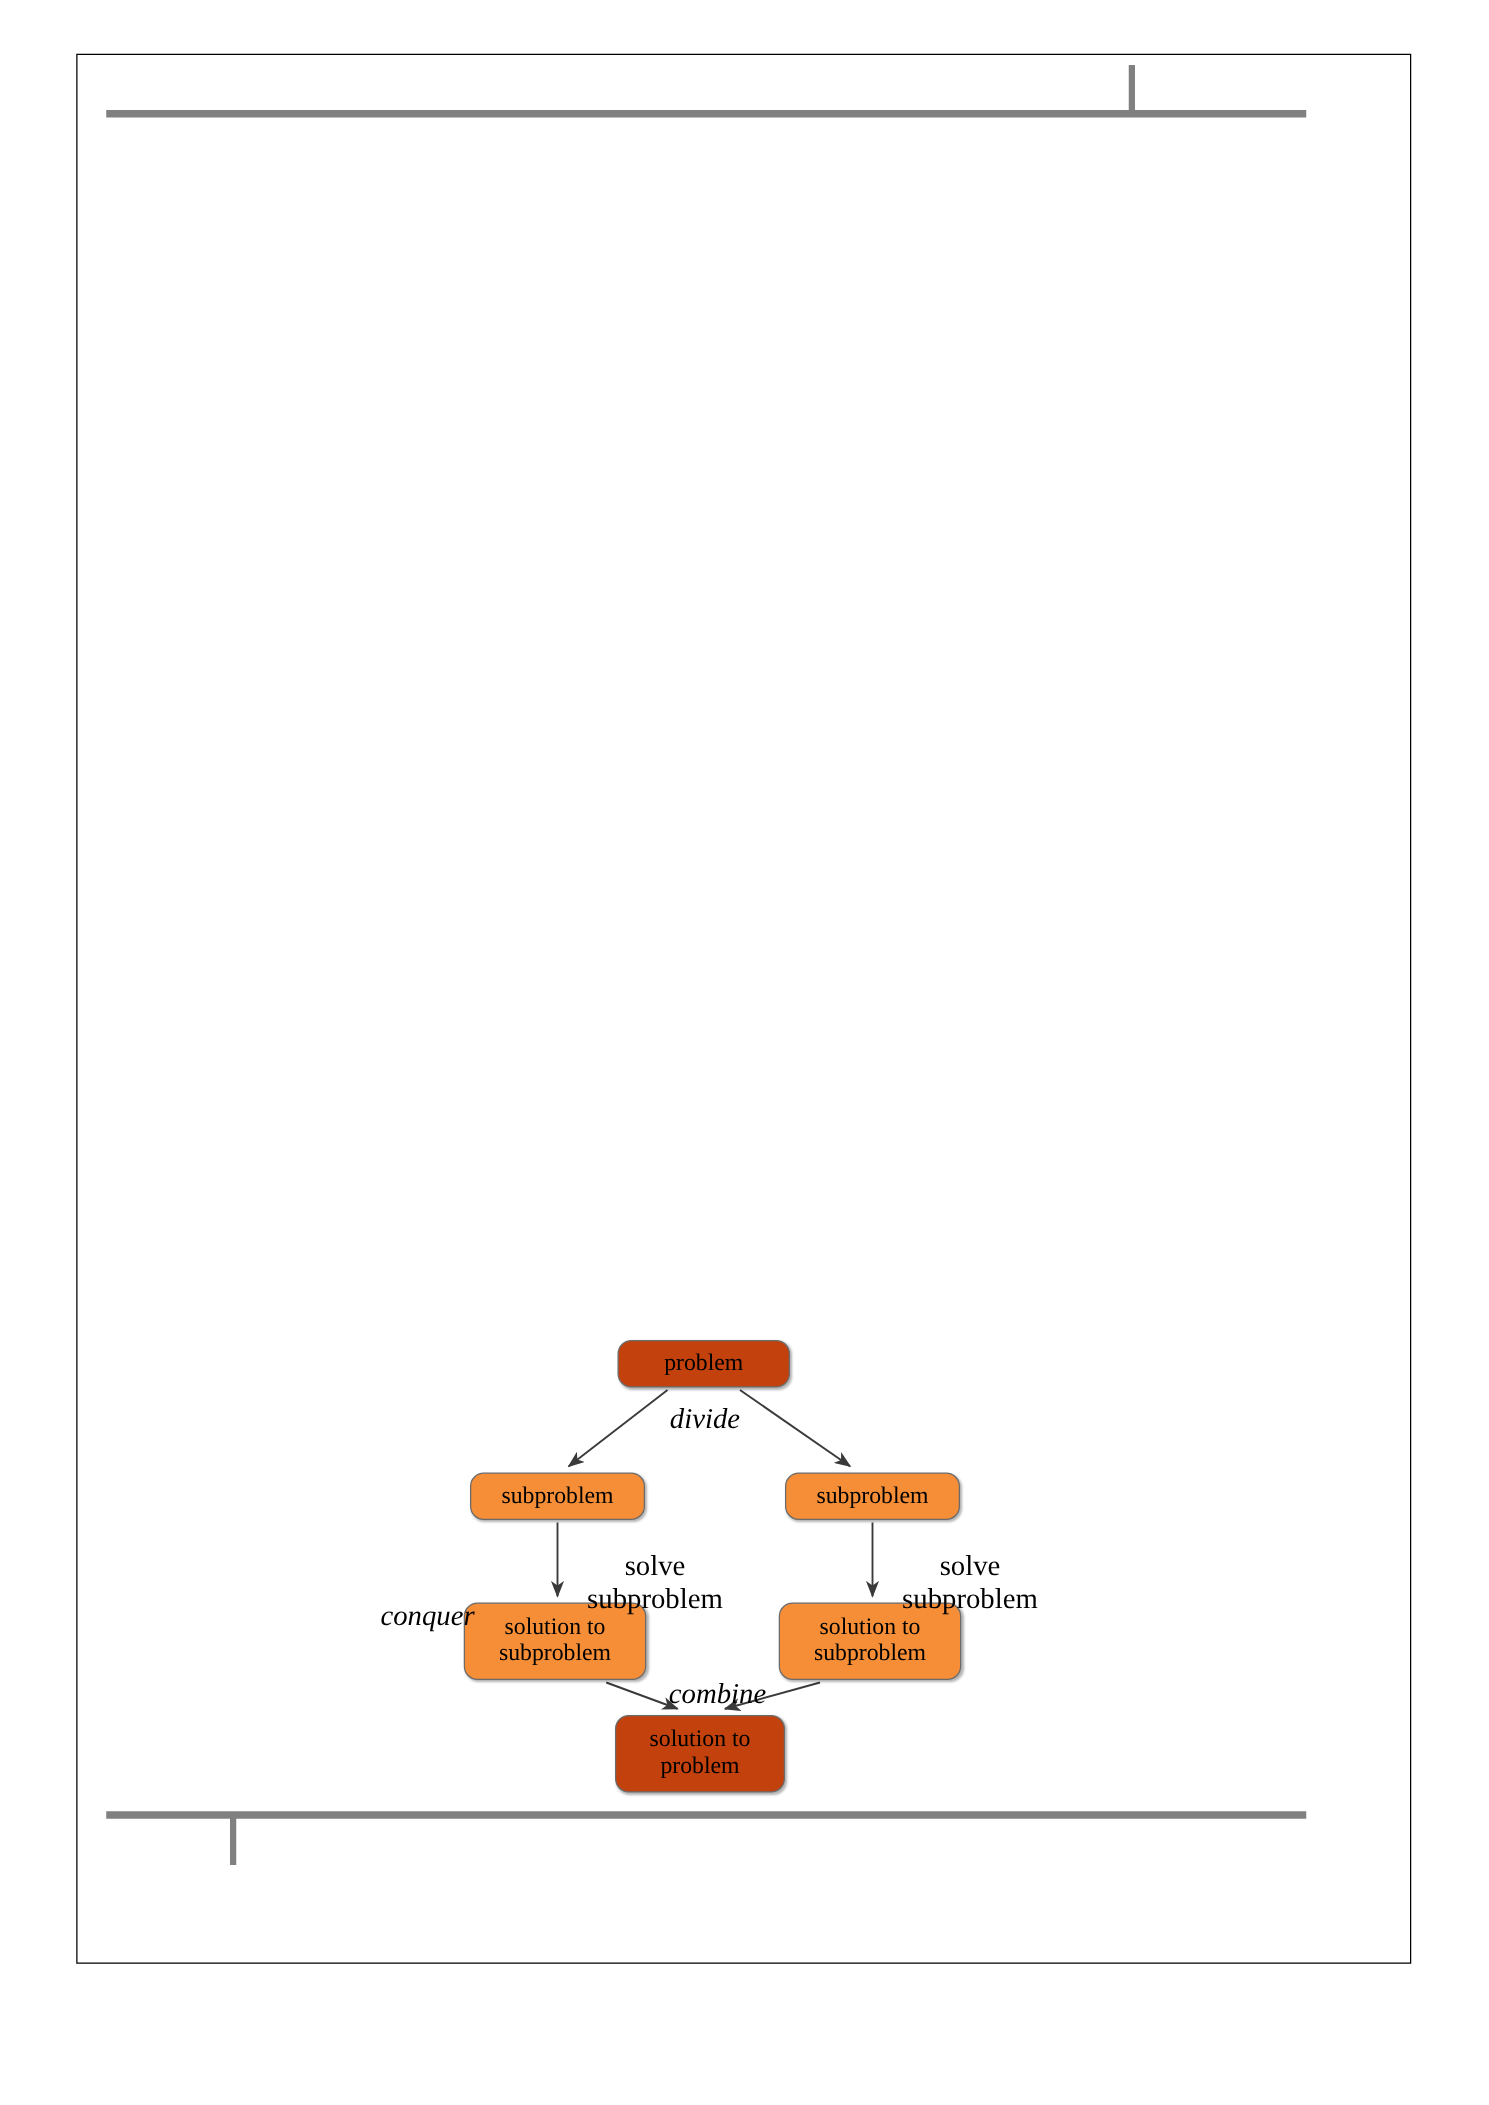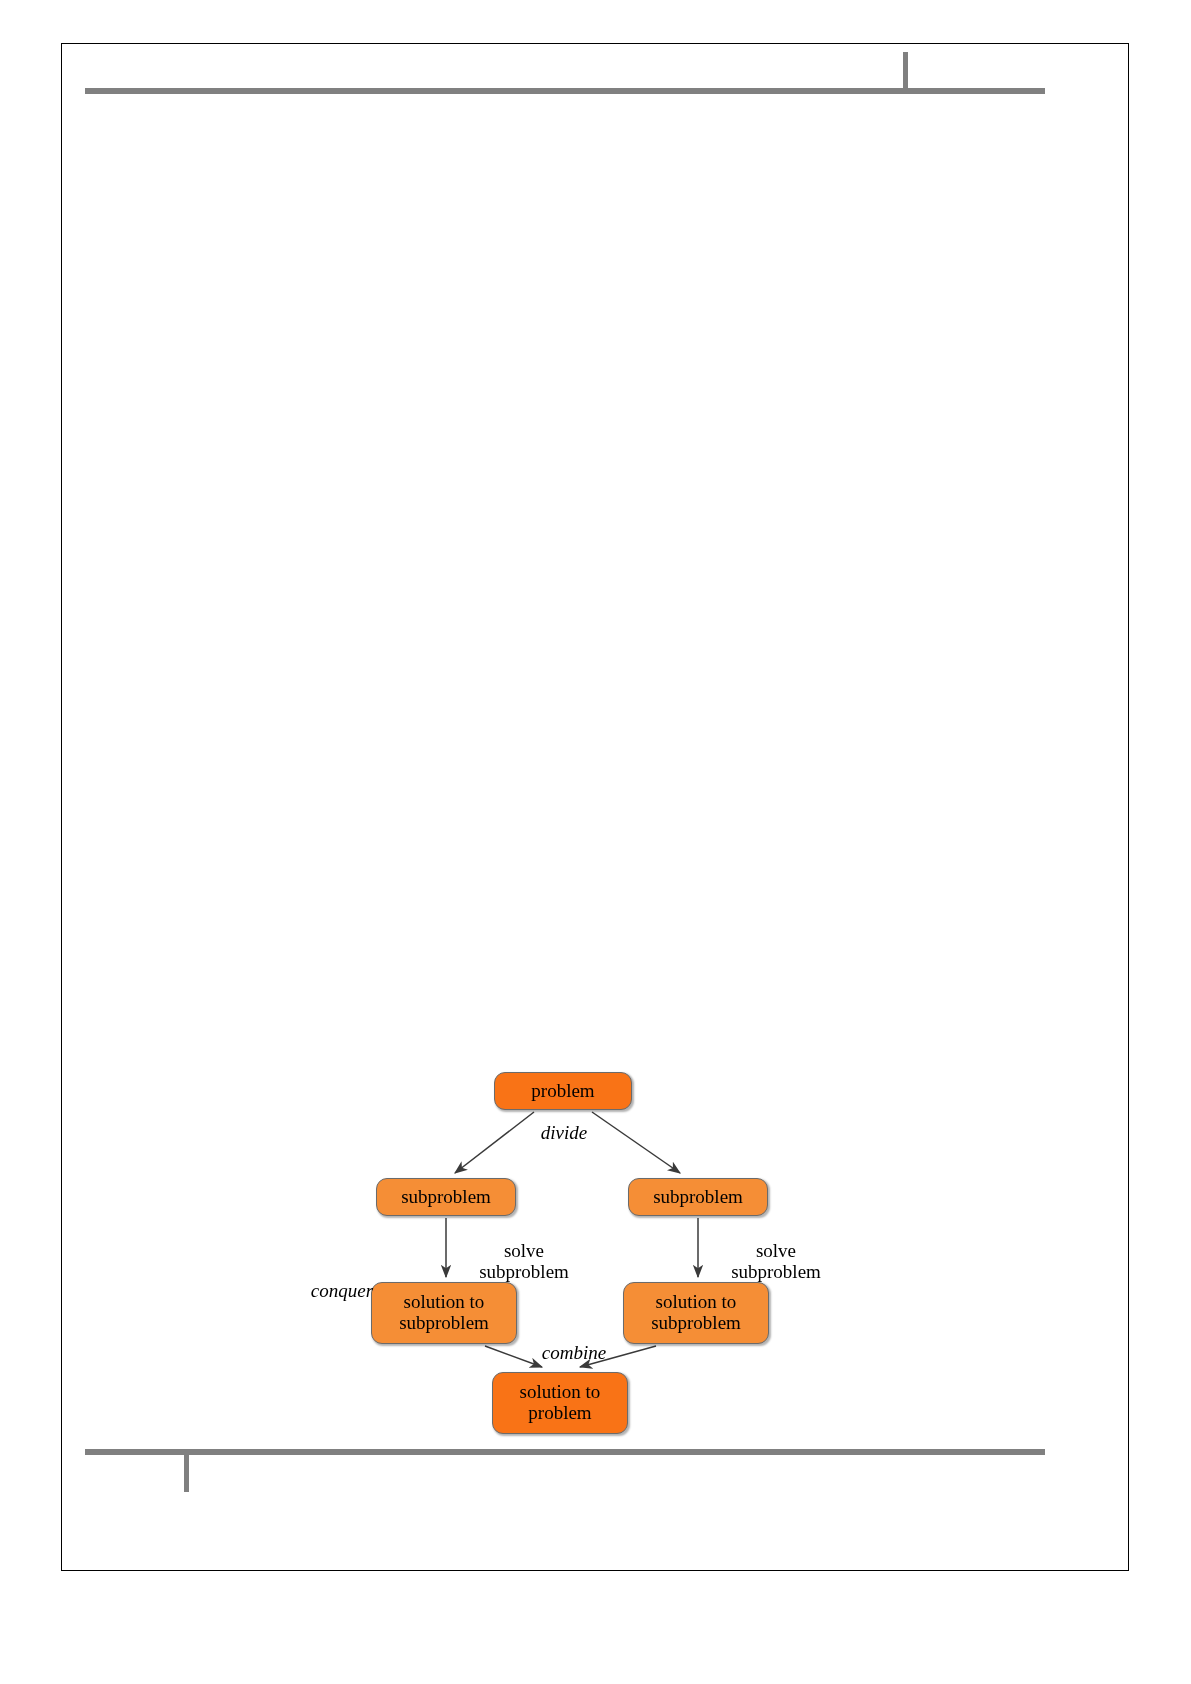--- a/index.html
+++ b/index.html
@@ -70,26 +70,26 @@
     align-items: center;
     justify-content: center;
     text-align: center;
     font-size: 19px;
     line-height: 1.08;
     color: #000000;
     box-shadow: 1.5px 1.5px 2px rgba(0,0,0,0.30);
     font-family: "Liberation Serif", "DejaVu Serif", serif;
     white-space: pre-line;
   }
-  .node-teal   { background: #f97316; }
+  .node-teal   { background: #c2410c; }
   .node-orange { background: #F58E36; }
 
   .edge-label {
     position: absolute;
-    font-size: 19px;
+    font-size: 23px;
     line-height: 1.12;
     color: #000000;
     text-align: center;
     font-family: "Liberation Serif", "DejaVu Serif", serif;
     white-space: pre-line;
   }
   .edge-label.italic { font-style: italic; }
 </style>
 </head>
 <body>

